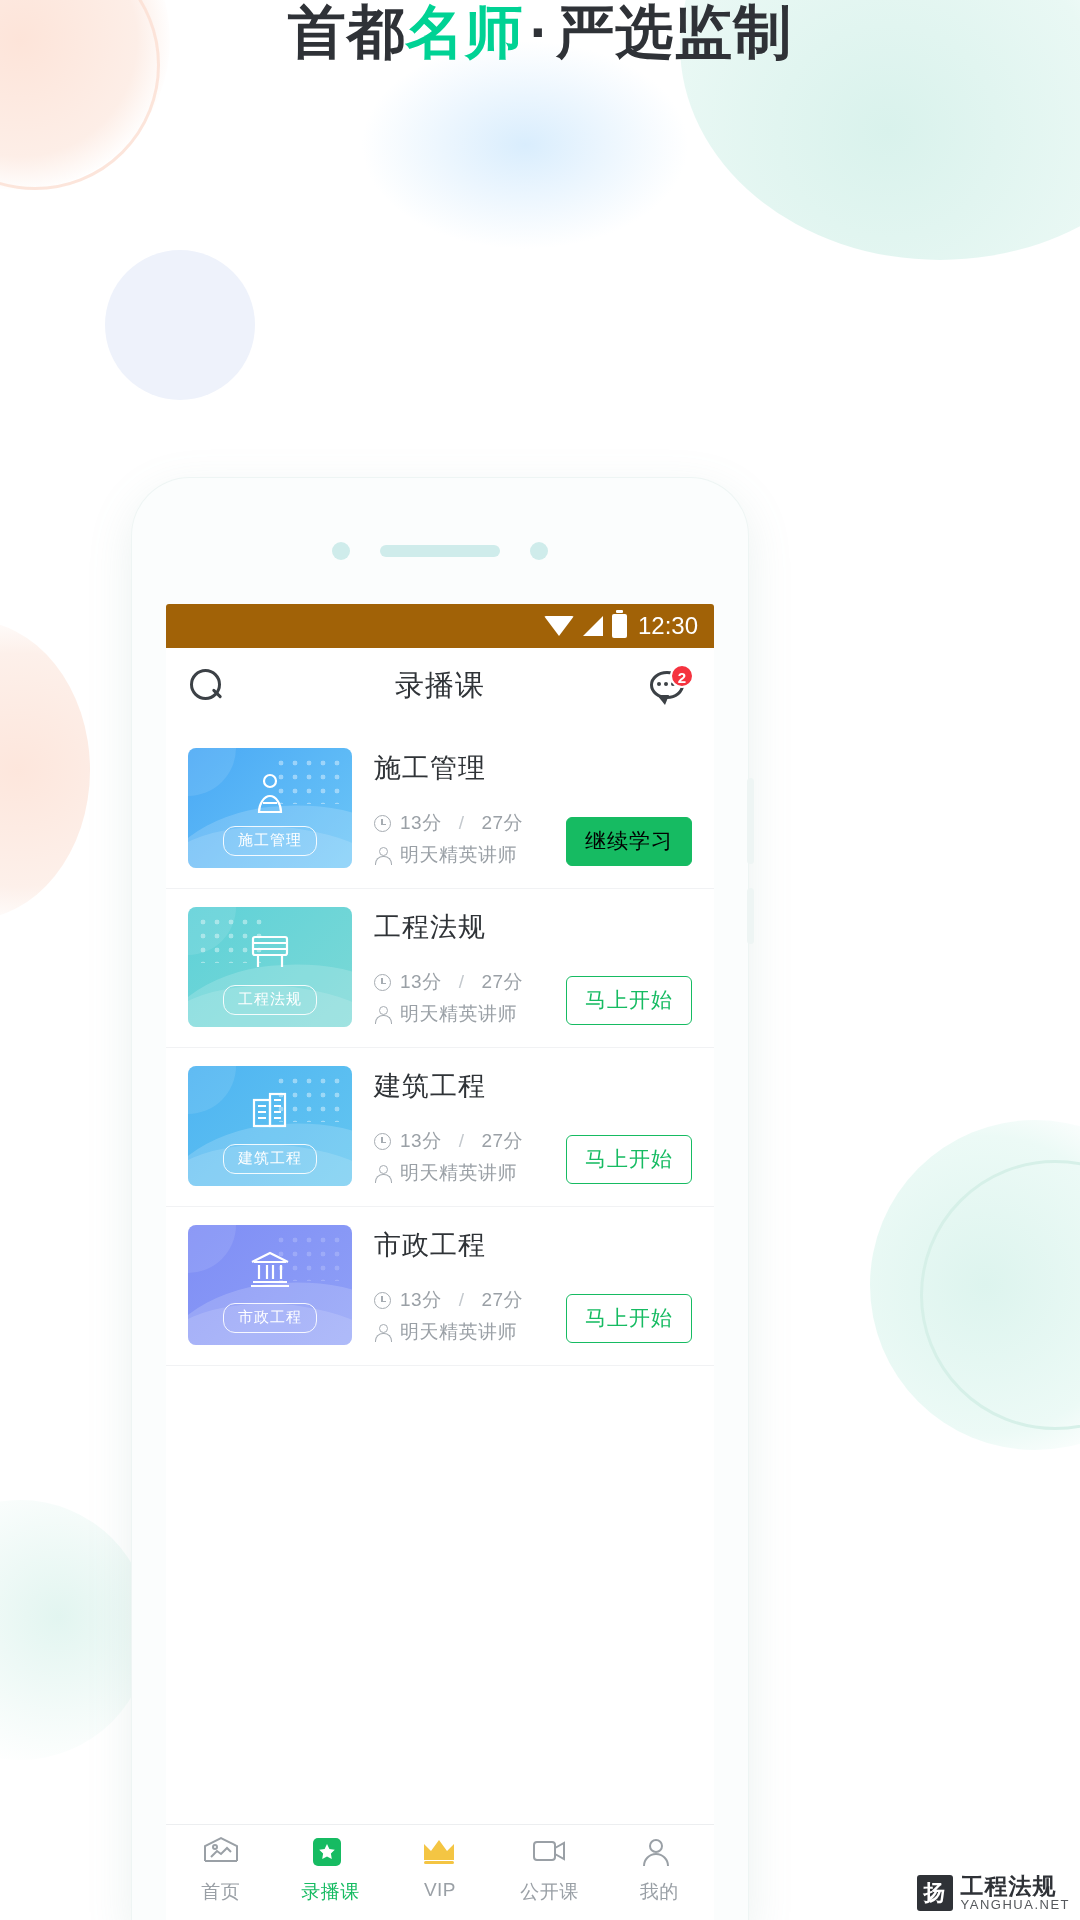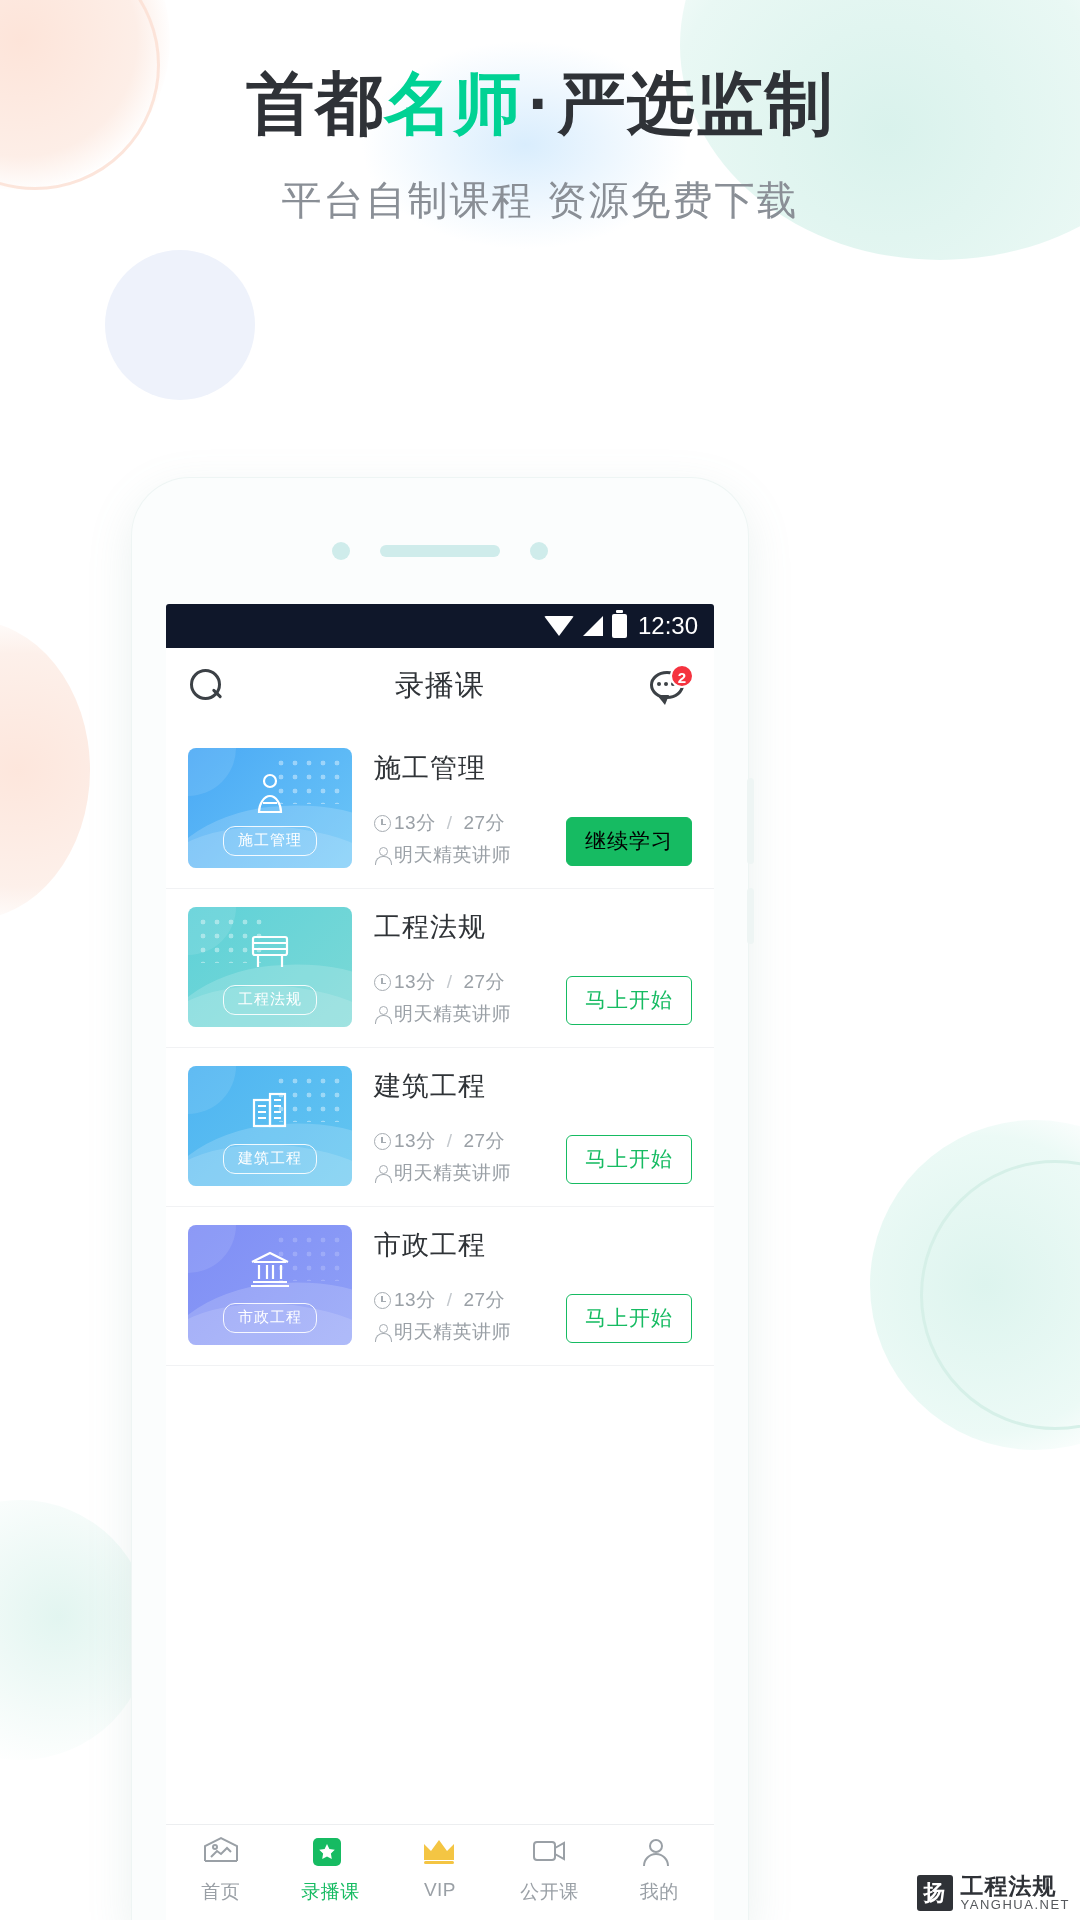--- a/index.html
+++ b/index.html
@@ -61,22 +61,21 @@
     background: #5dbff4;
     border-radius: 52px;
     color: #ffffff;
     font-size: 52px;
     letter-spacing: 6px;
     font-weight: 500;
     line-height: 1.15;
     box-shadow: 0 6px 22px rgba(93,191,244,.28);
   }
   .headline {
-    margin-top: 66px;
-    font-size: 68px;
+    font-size: 58px;
     font-weight: 700;
     color: #2f3237;
     letter-spacing: 1px;
     line-height: 1.1;
     white-space: nowrap;
     text-align: center;
   }
   .headline .accent { color: #00d294; }
   .headline .dot { color: #2f3237; padding: 0 6px; }
   .subhead {
@@ -117,21 +116,21 @@
     position: absolute;
     left: 34px; right: 34px; top: 126px; bottom: 0;
     background: #ffffff;
     overflow: hidden;
     border-radius: 3px;
     display: flex; flex-direction: column;
   }
 
   
   .statusbar {
-    height: 44px; background: #0f172a;
+    height: 44px; background: #a16207;
     display: flex; align-items: center; justify-content: flex-end;
     gap: 9px; padding-right: 16px; flex: 0 0 auto;
   }
   .sb-wifi {
     width: 0; height: 0;
     border-left: 15px solid transparent; border-right: 15px solid transparent;
     border-top: 20px solid #ffffff;
     border-radius: 2px;
   }
   .sb-sig {
@@ -229,21 +228,21 @@
     border: 1.5px solid rgba(255,255,255,.9);
     color: #ffffff; font-size: 15px; letter-spacing: 1px;
     padding: 4px 14px 5px; border-radius: 12px; white-space: nowrap;
   }
 
   .c-info { flex: 1 1 auto; padding-left: 22px; display: flex; flex-direction: column; }
   .c-title { font-size: 27px; color: #2f3337; letter-spacing: 1px; margin-top: 2px; }
   .c-bottom { margin-top: auto; display: flex; align-items: flex-end; }
   .c-meta { flex: 1 1 auto; }
   .meta-row {
-    display: flex; align-items: center; gap: 3px;
+    display: flex; align-items: center; gap: 9px;
     font-size: 19px; color: #9aa0a6; margin-top: 6px; letter-spacing: .5px;
   }
   .ic-clock {
     width: 17px; height: 17px; border: 1.6px solid #a6acb2; border-radius: 50%;
     position: relative; flex: 0 0 auto;
   }
   .ic-clock:before {
     content:""; position:absolute; left:6px; top:3px; width:1.6px; height:6px; background:#a6acb2;
   }
   .ic-clock:after {
@@ -308,21 +307,20 @@
   <div class="blob blob-peach-left"></div>
   <div class="blob blob-mint-right"></div>
   <div class="blob blob-ring-right"></div>
   <div class="blob blob-mint-bl"></div>
 </div>
 
 <div class="promo">
   <div class="headline">
     <span>首都</span><span class="accent">名师</span><span class="dot">·</span><span>严选监制</span>
   </div>
-  <div class="subhead">平台自制课程 资源免费下载</div>
 </div>
 
 <div class="phone-wrap">
   <div class="phone-frame"></div>
   <div class="phone-btn"></div>
   <div class="phone-btn b2"></div>
 
   <div class="notch">
     <div class="cam"></div>
     <div class="spk"></div>

